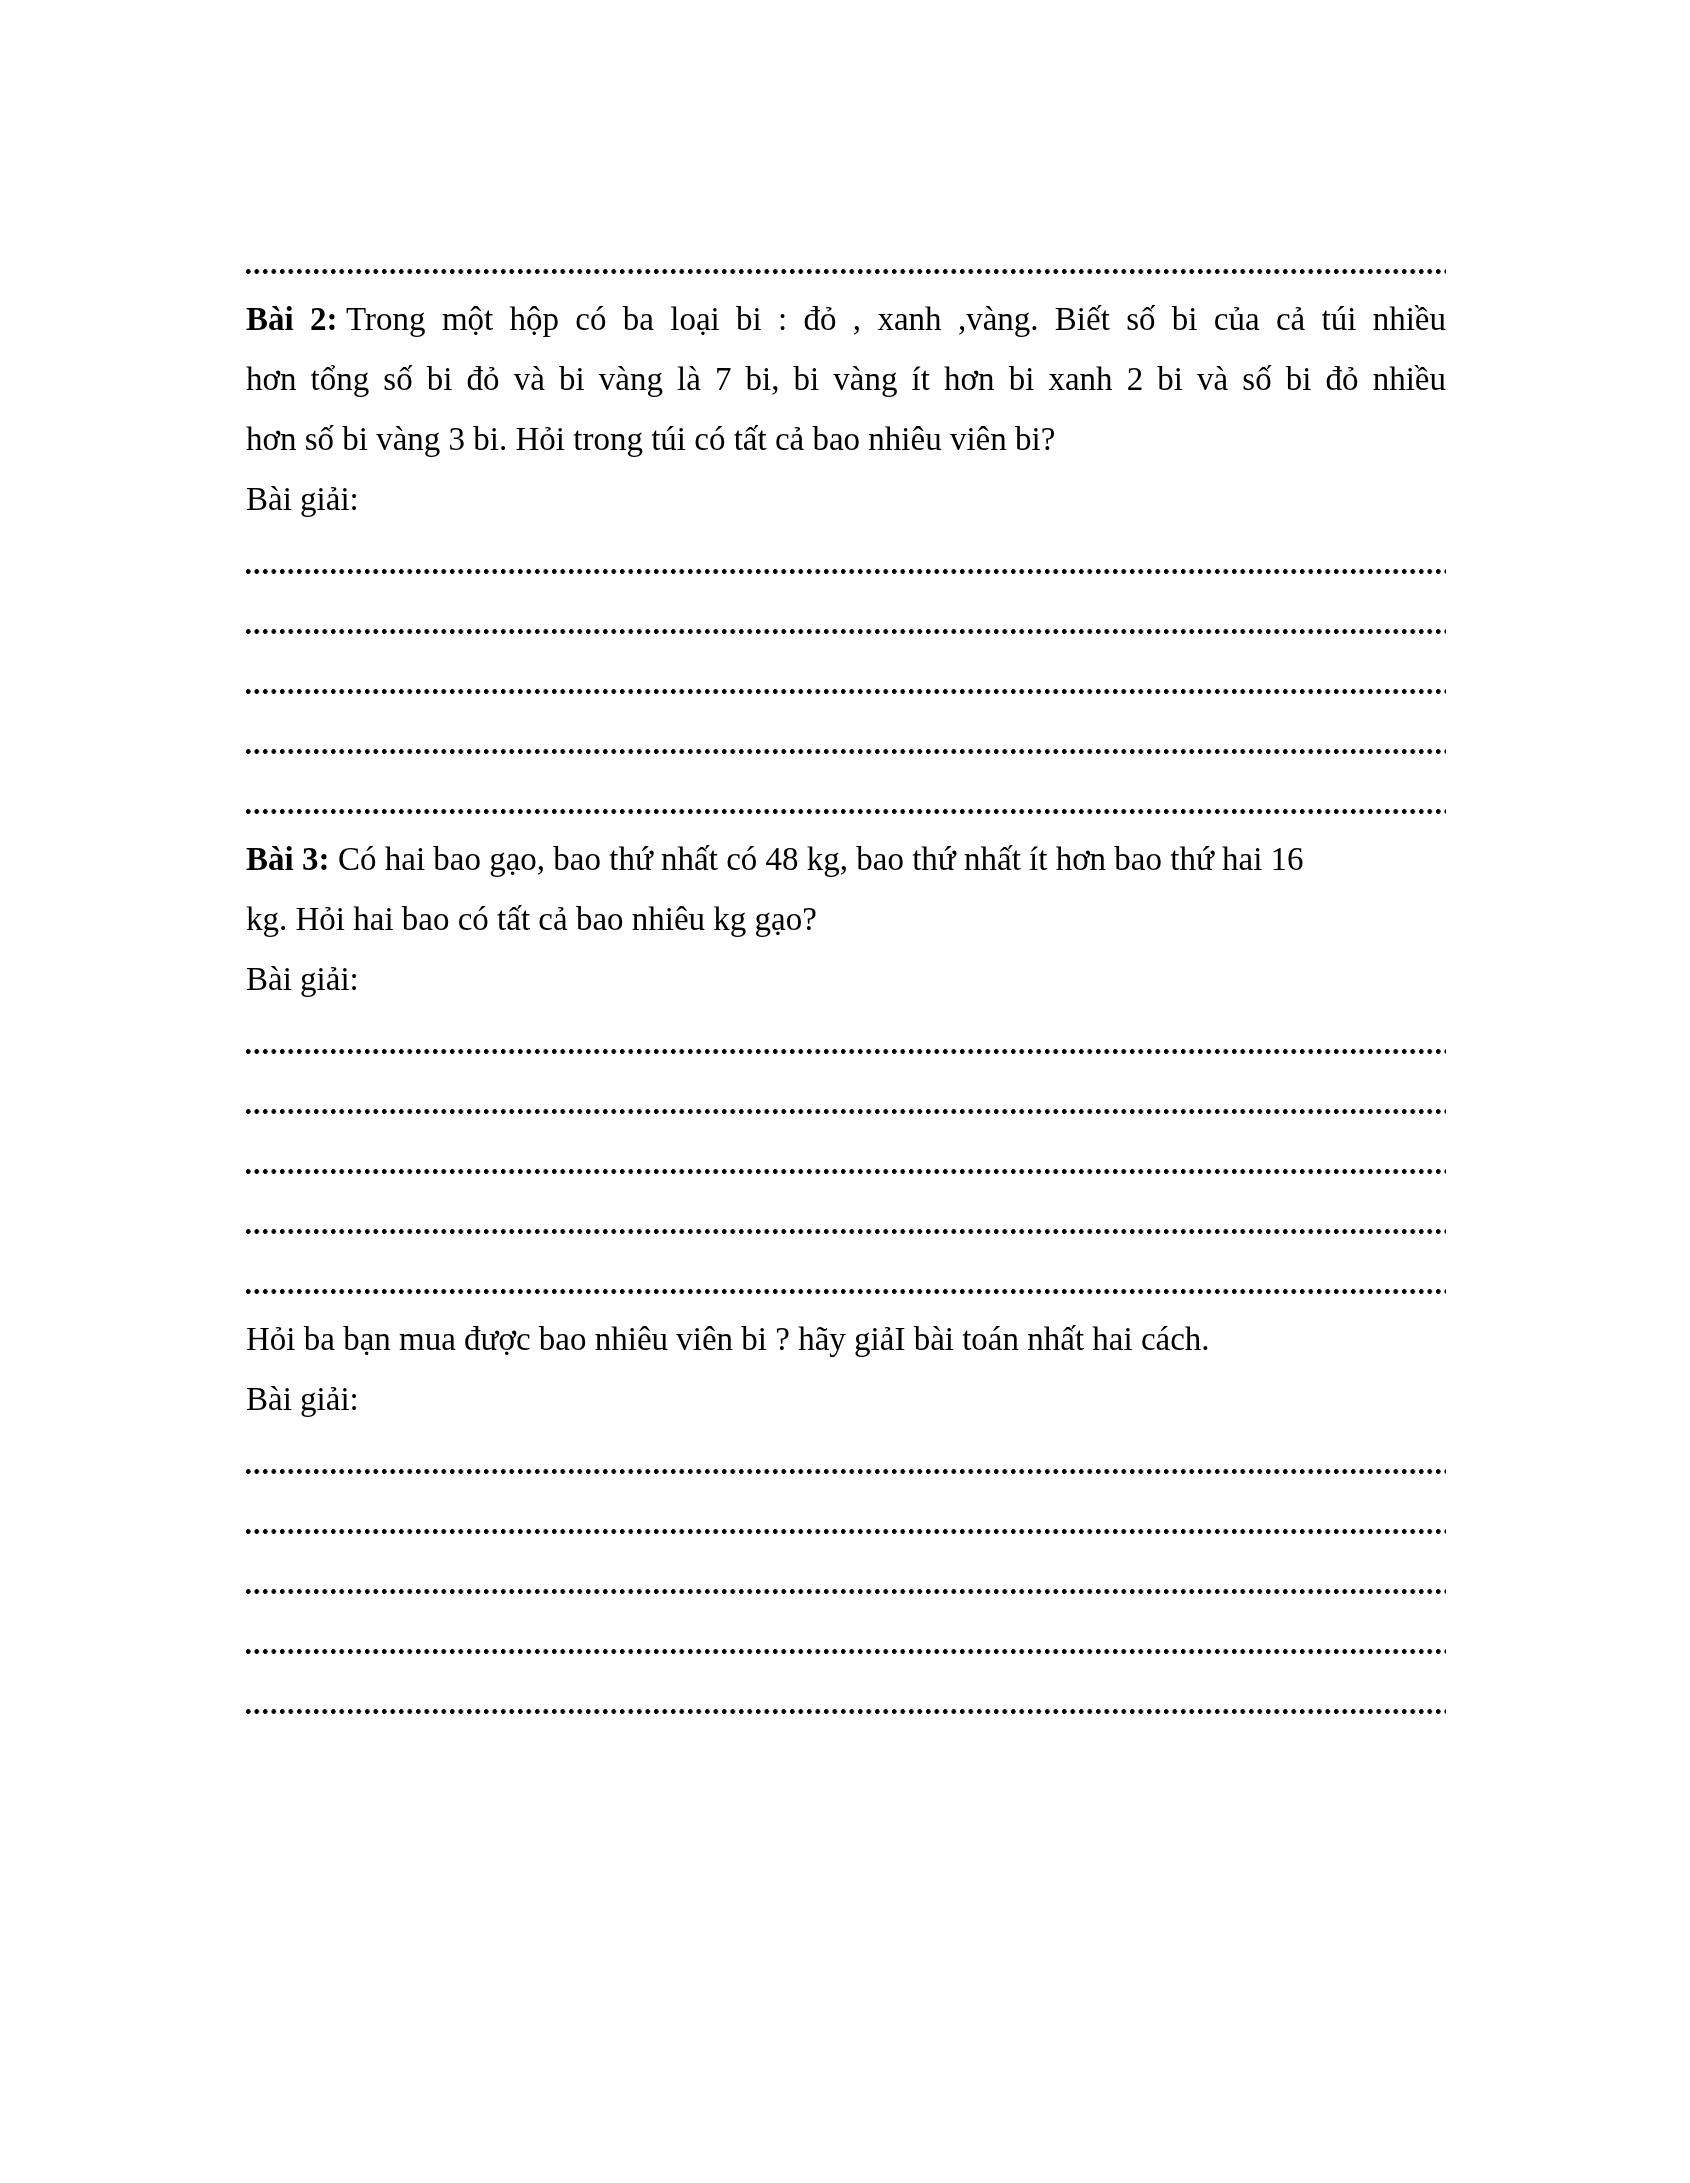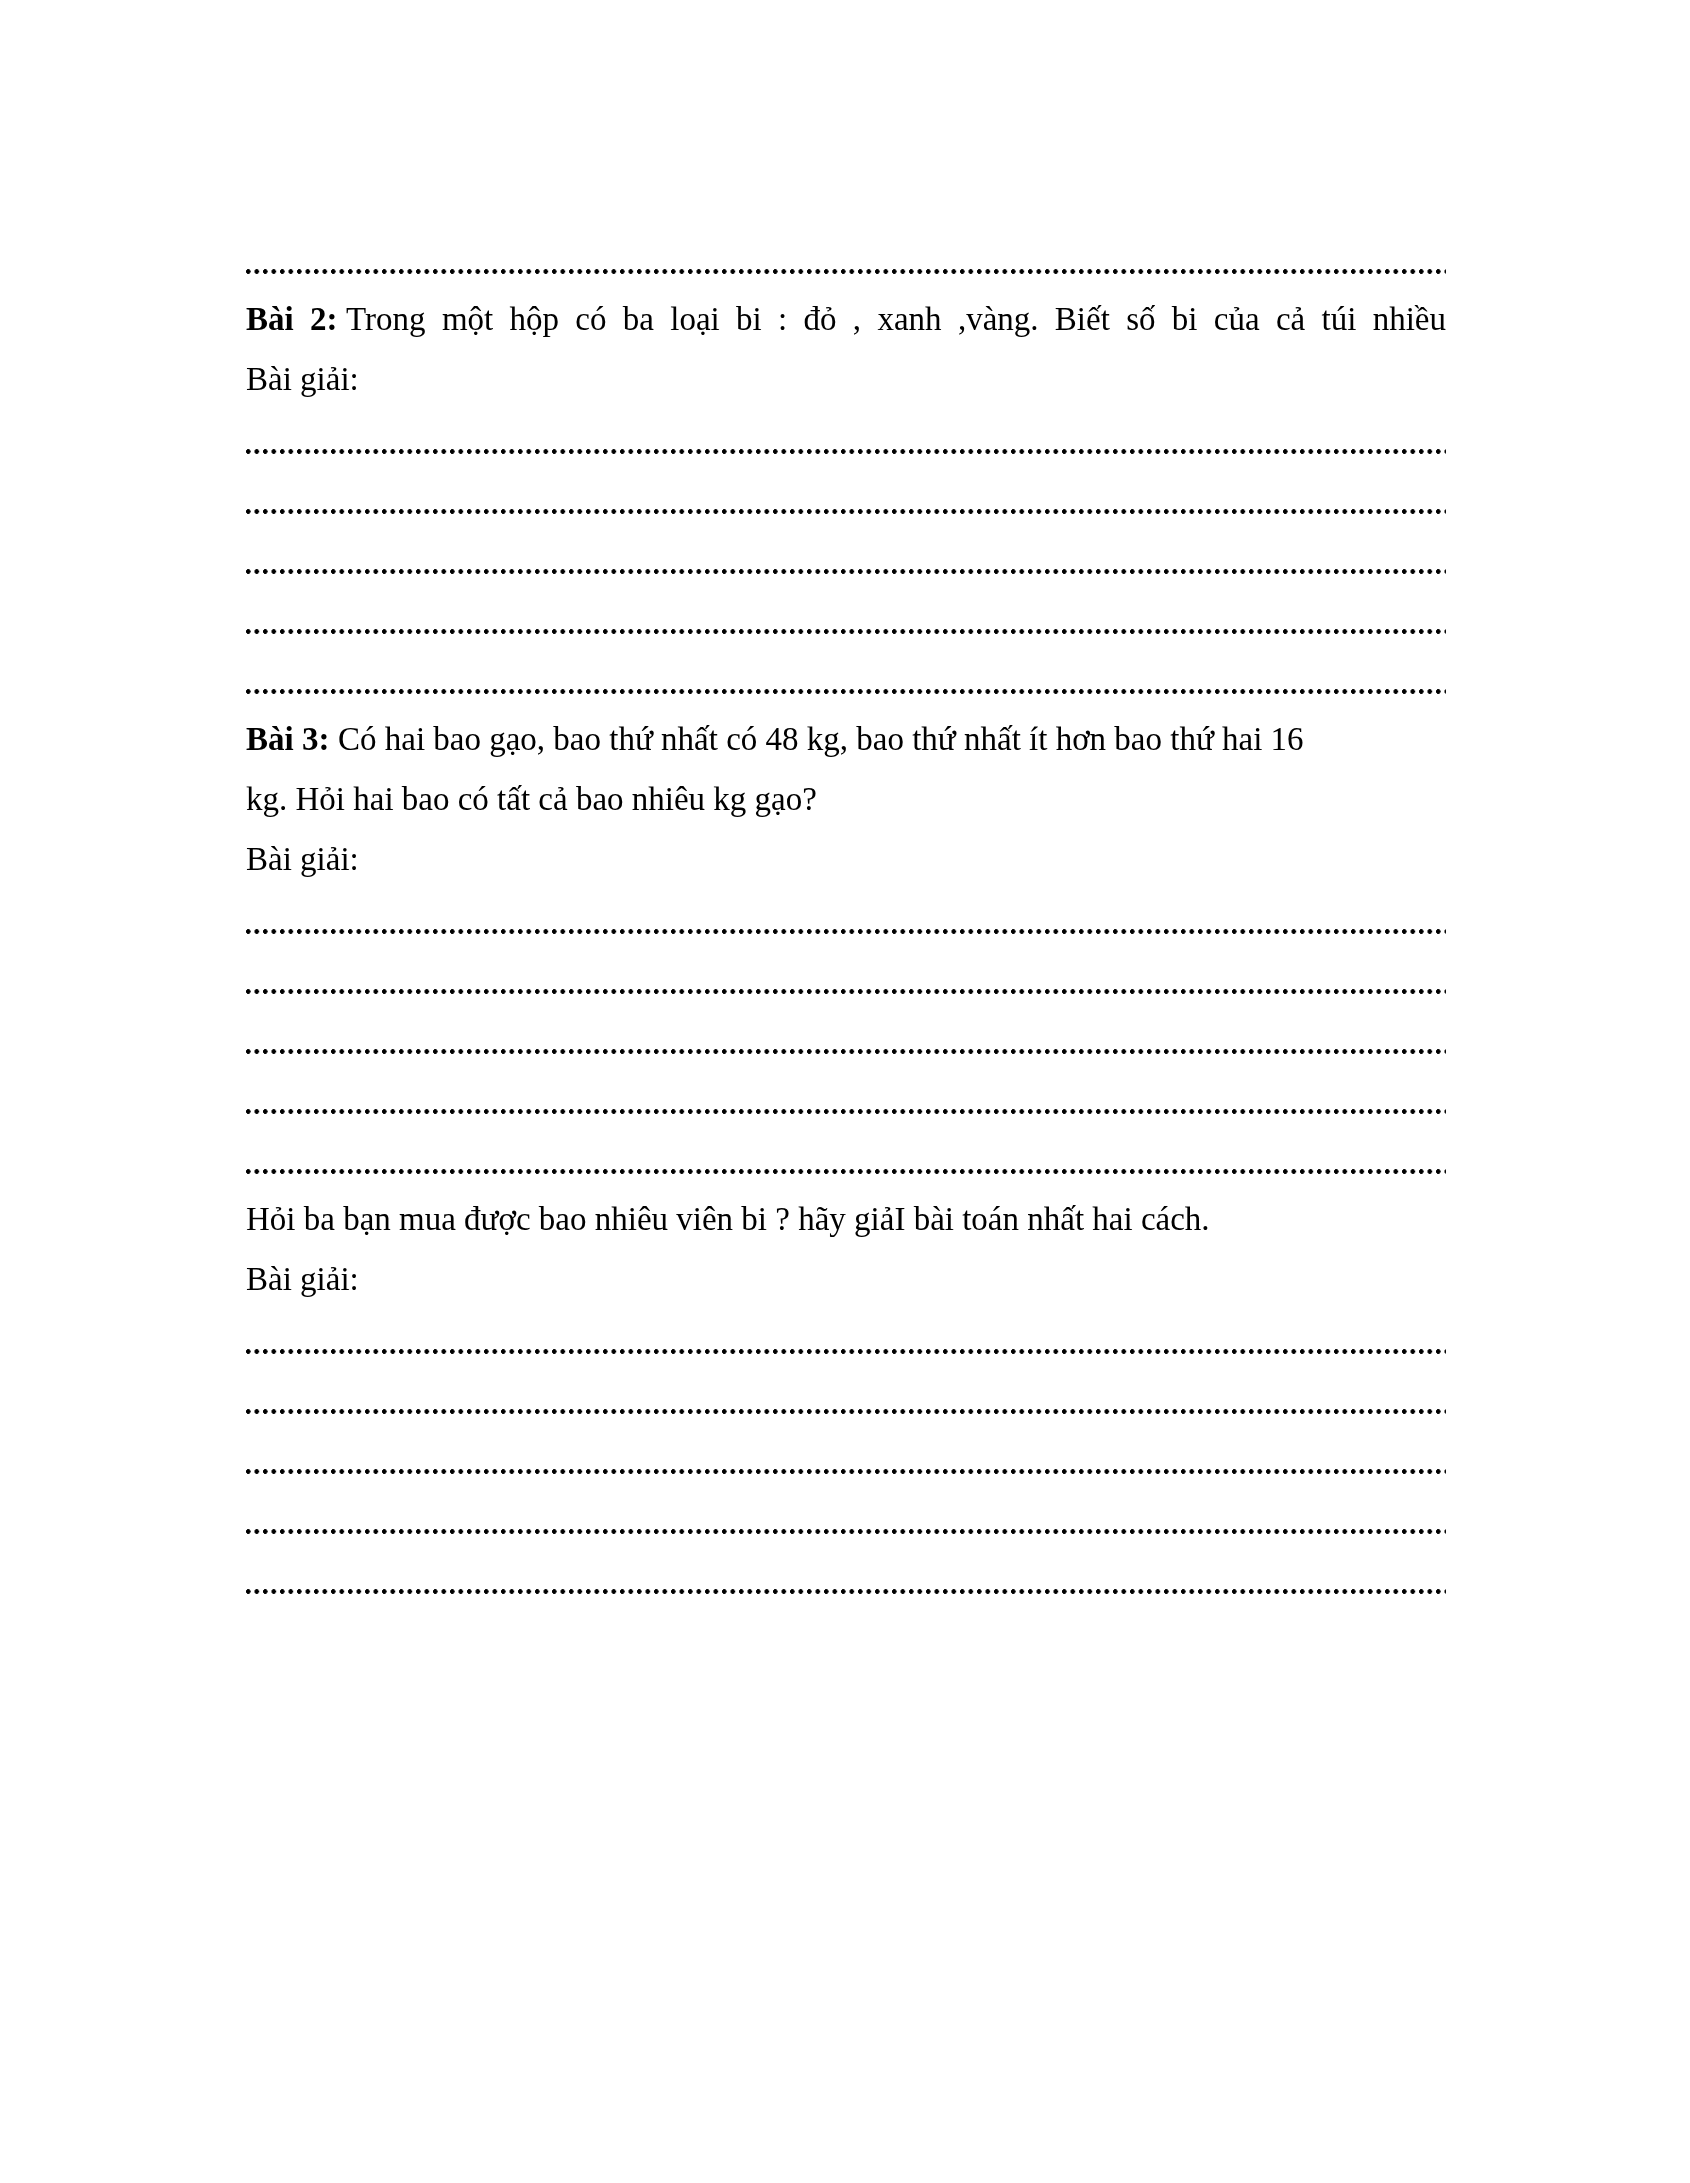--- a/index.html
+++ b/index.html
@@ -57,20 +57,22 @@
   }
 </style>
 </head>
 <body>
 
 <div class="page">
   <div class="content" id="content">
       <div class="dotline"></div>
       <div>
         <div class="qline just"><b>Bài 2:</b><span>Trong một hộp có ba loại bi : đỏ , xanh ,vàng. Biết số bi của cả túi nhiều</span></div>
+        <div class="qline just"><span>hơn tổng số bi đỏ và bi vàng là 7 bi, bi vàng ít hơn bi xanh 2 bi và số bi đỏ nhiều</span></div>
+        <div class="qline"><span>hơn số bi vàng 3 bi. Hỏi trong túi có tất cả bao nhiêu viên bi?</span></div>
         <div class="sol">Bài giải:</div>
         <div class="answers">
           <div class="dotline"></div>
           <div class="dotline"></div>
           <div class="dotline"></div>
           <div class="dotline"></div>
           <div class="dotline"></div>
         </div>
       </div>
       <div>

